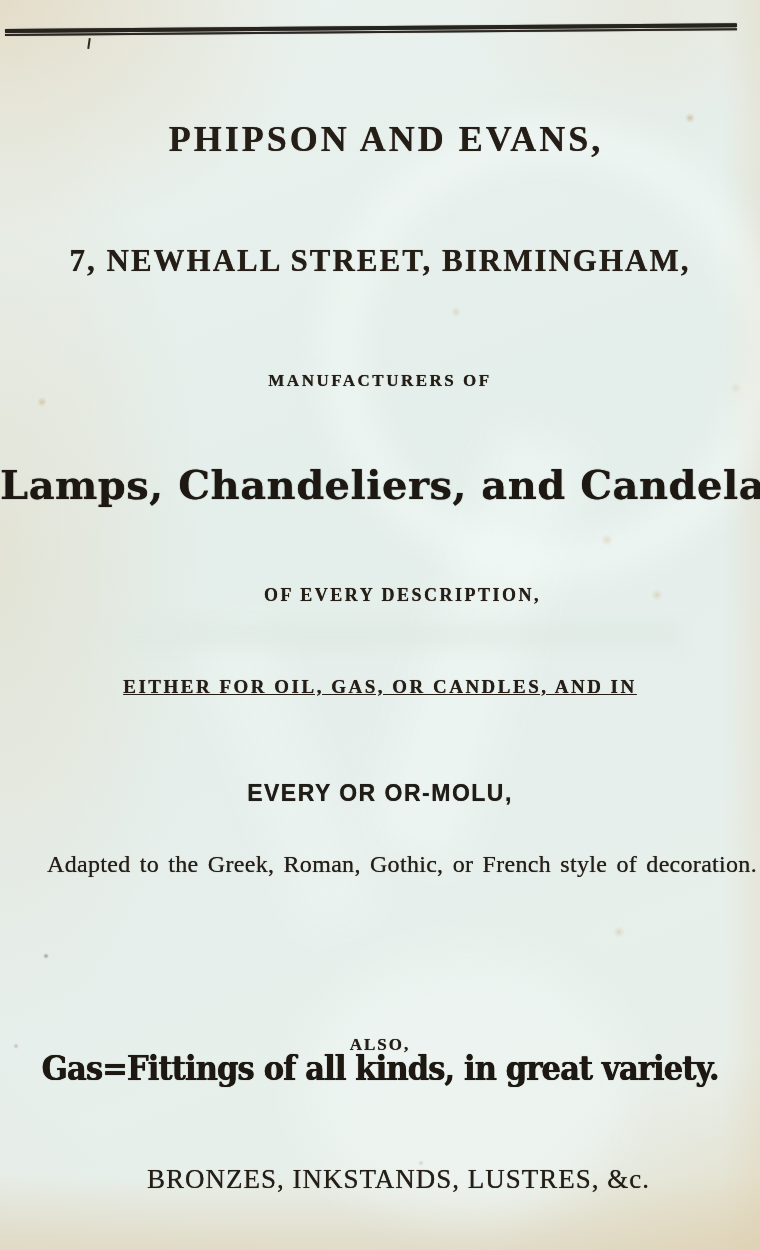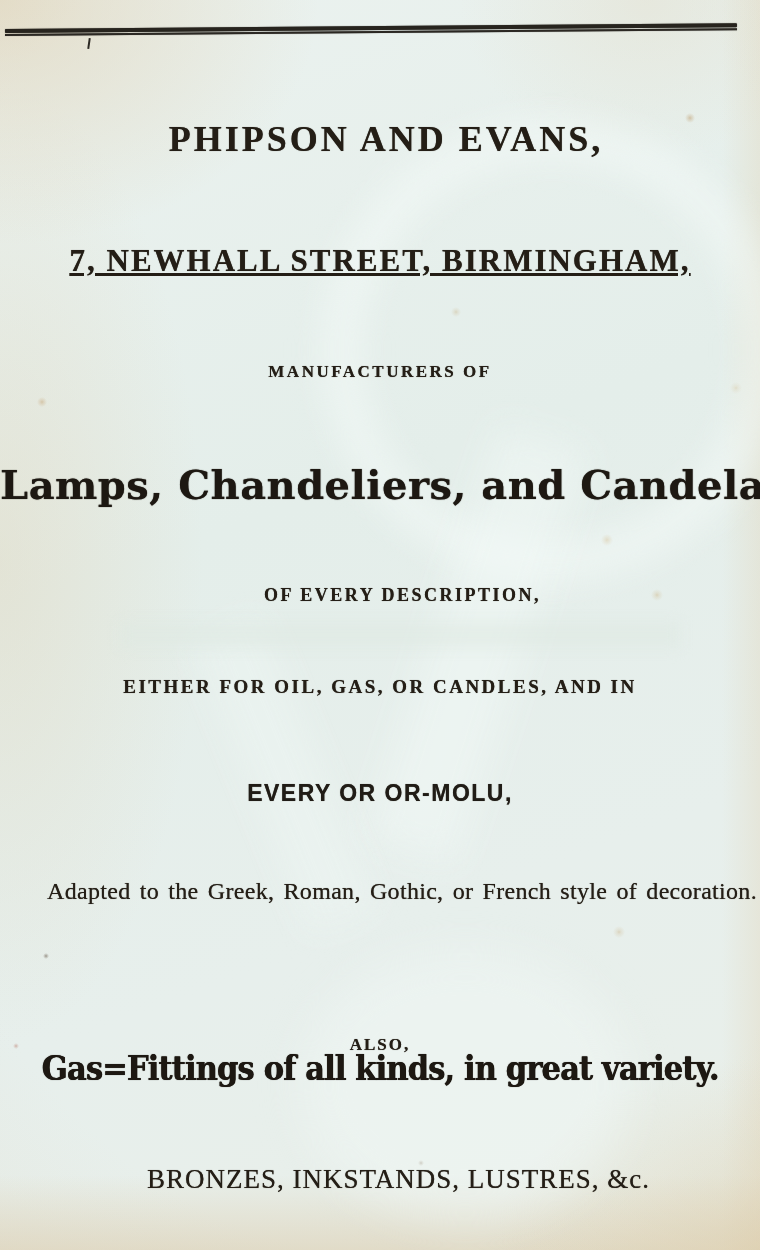--- a/index.html
+++ b/index.html
@@ -112,53 +112,53 @@
   .l-company {
     top: 118px;
     font: 700 36px "Liberation Serif", serif;
     letter-spacing: 3px;
     margin-left: 12px;
   }
   .l-address {
     top: 243px;
     font: 700 31px "Liberation Serif", serif;
     letter-spacing: 2px;
-    text-decoration: underline;
   }
   .l-manufacturers {
-    top: 362px;
+    top: 371px;
     font: 700 17px "Liberation Serif", serif;
     letter-spacing: 2.5px;
   }
   .l-products {
     top: 461px;
     font: 700 40px "DejaVu Serif", serif;
     letter-spacing: 0.5px;
     color: #1d1812;
     text-shadow: 0 0 1px rgba(29,24,18,.9);
   }
   .l-description {
     top: 585px;
     font: 700 18px "Liberation Serif", serif;
     letter-spacing: 2.5px;
     margin-left: 45px;
   }
   .l-fuels {
     top: 676px;
     font: 700 19px "Liberation Serif", serif;
     letter-spacing: 2.5px;
+    text-decoration: underline;
   }
   .l-materials {
     top: 780px;
     font: 700 23px "Liberation Sans", sans-serif;
     letter-spacing: 1.5px;
     color: #201c16;
   }
   .l-styles {
-    top: 878px;
+    top: 851px;
     font: 400 24px "Liberation Serif", serif;
     letter-spacing: .3px;
     word-spacing: 3px;
     padding-left: 44px;
   }
   .l-also {
     top: 1035px;
     font: 700 17px "Liberation Serif", serif;
     letter-spacing: 2px;
   }

